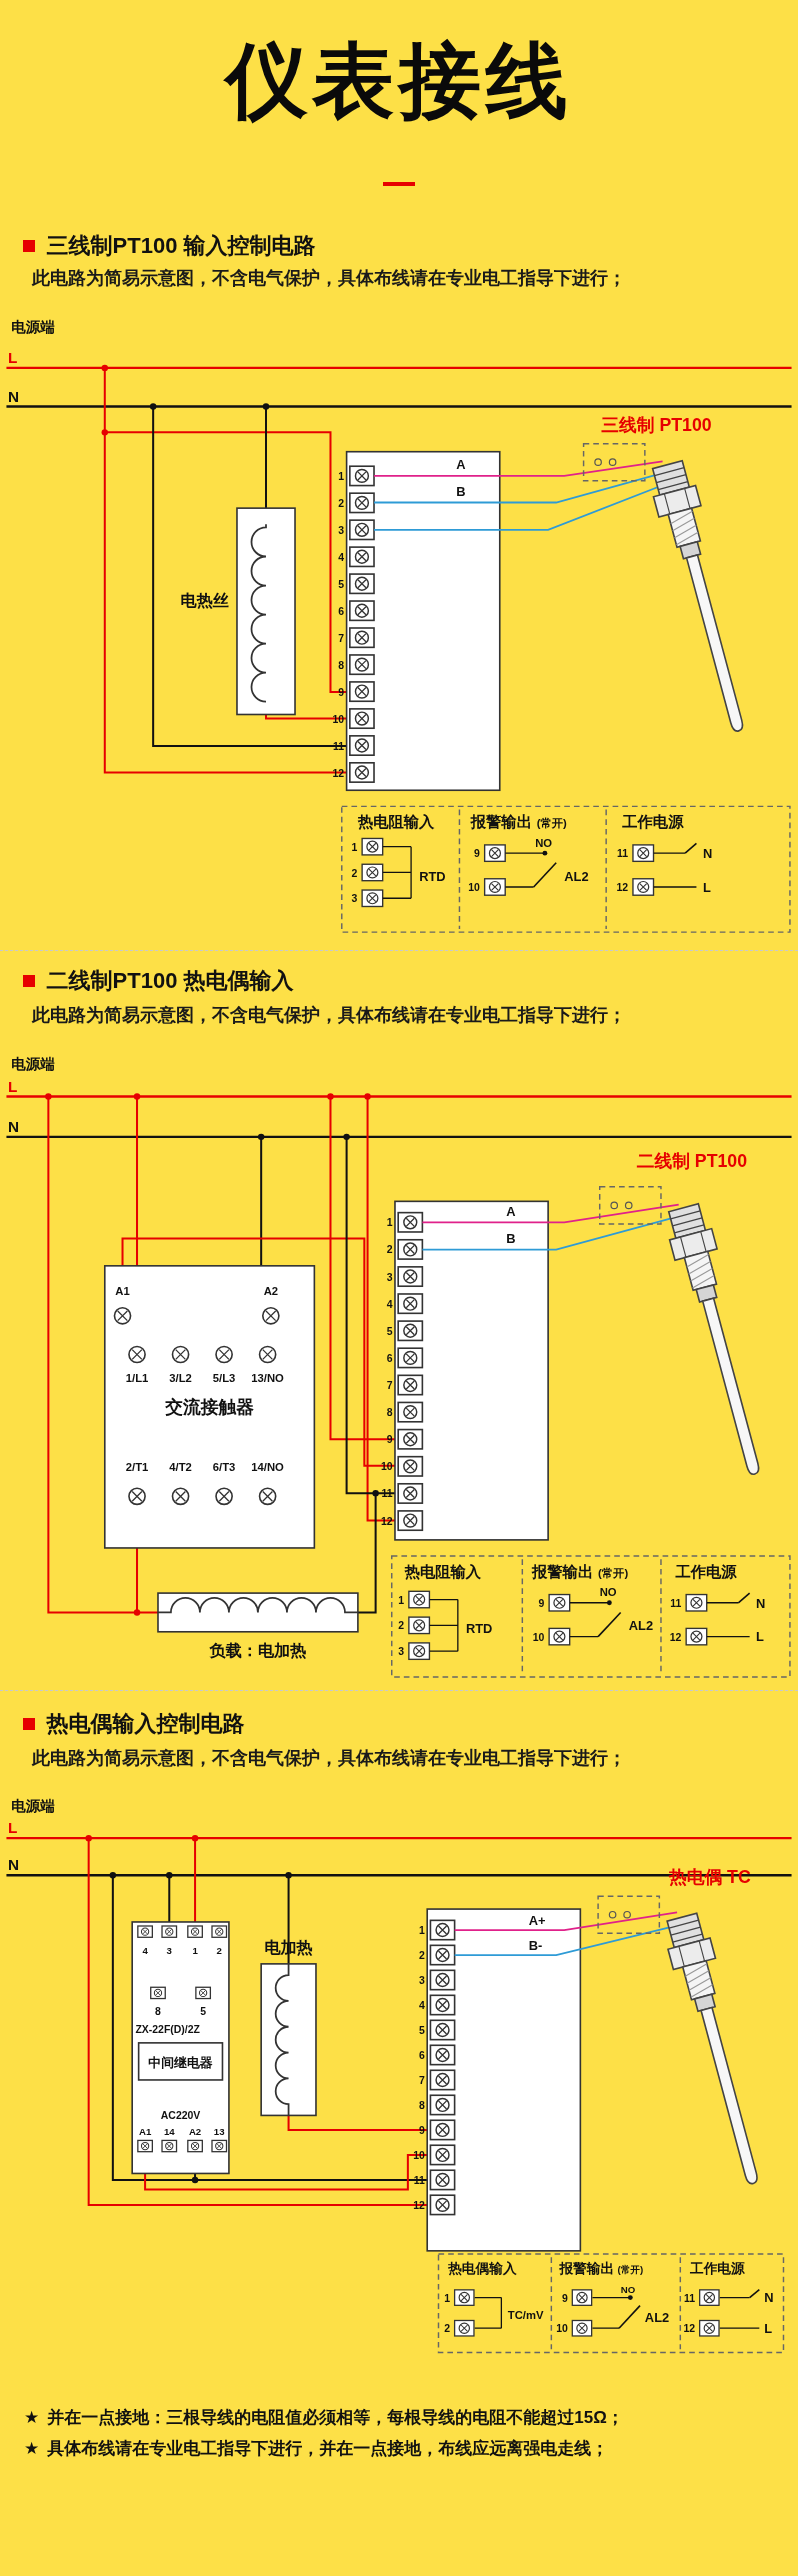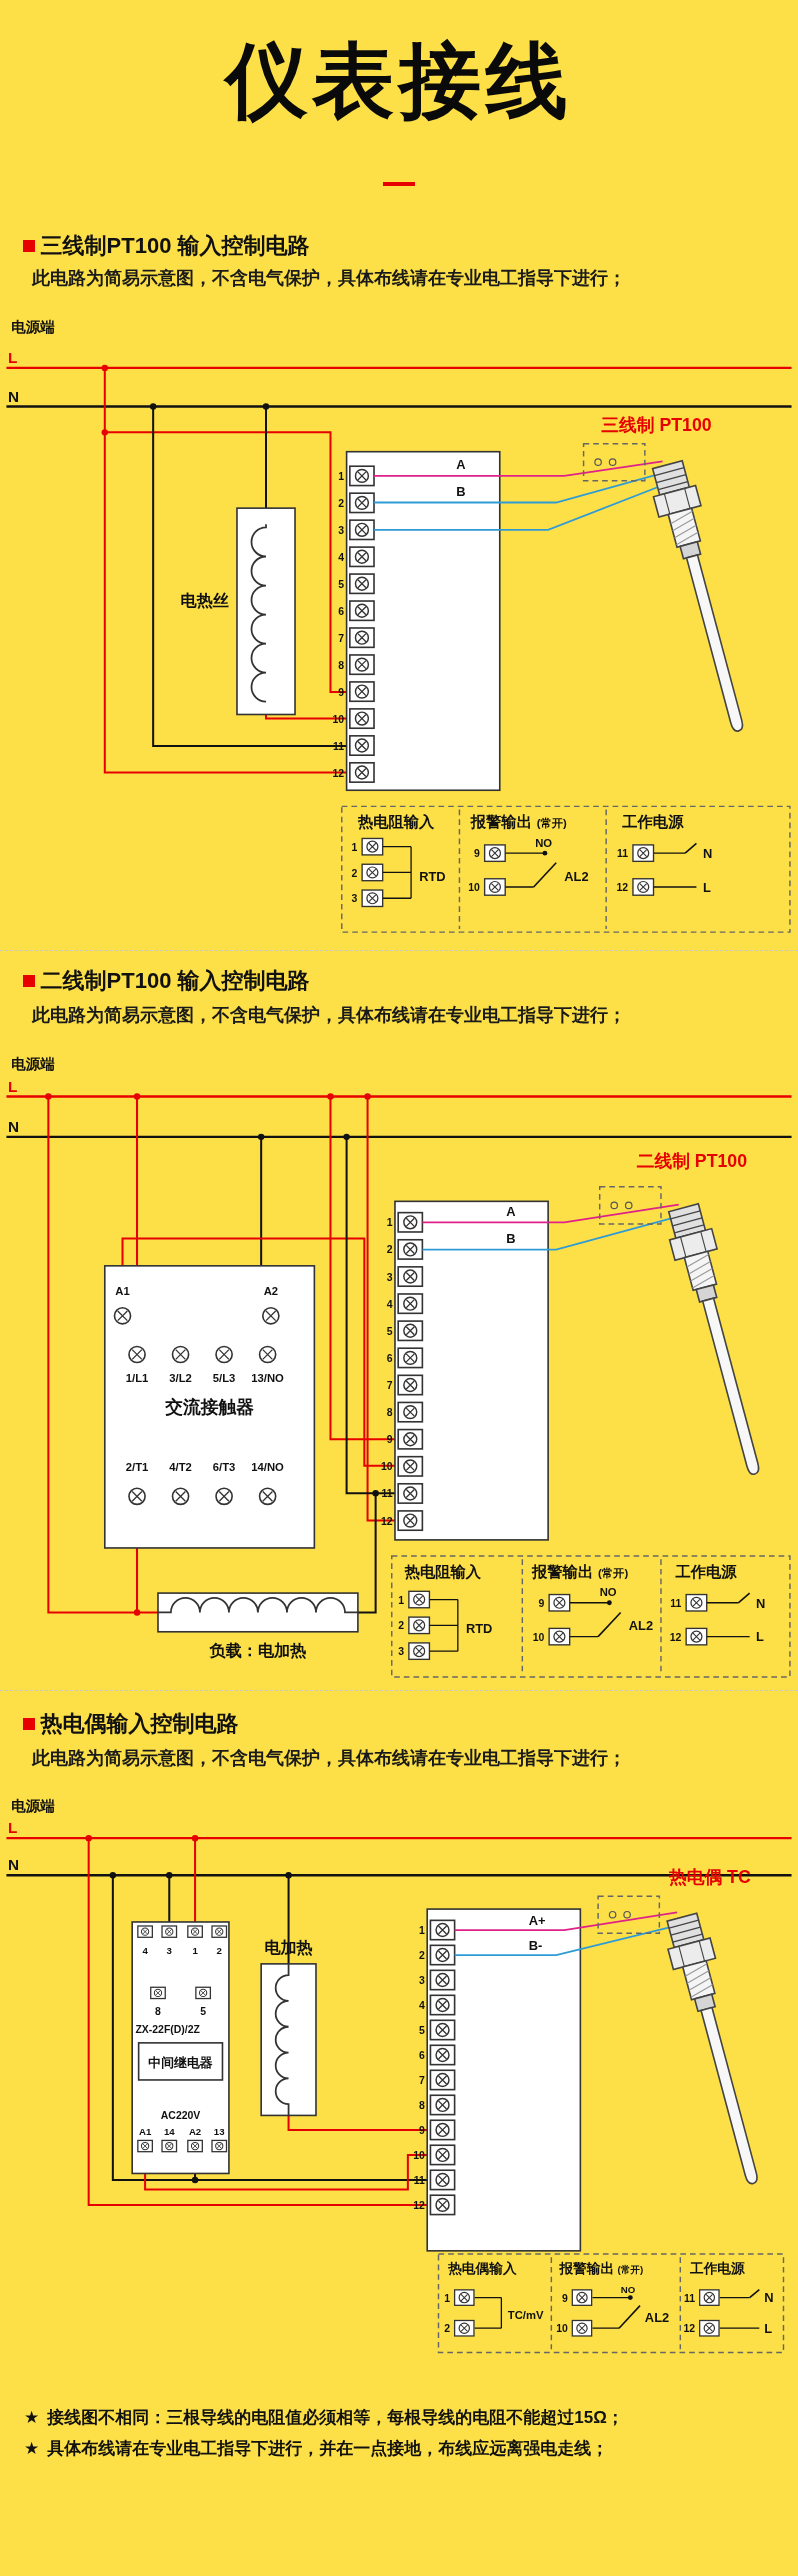--- a/index.html
+++ b/index.html
@@ -1,21 +1,21 @@
 <!DOCTYPE html>
 <html style="font-size:13px"><head>
 <meta charset="utf-8">
 <style>
   html,body{margin:0;padding:0;background:#fff;}
   .page{position:relative;width:798px;height:2576px;background:#fde047;overflow:hidden;
         font-family:"Liberation Sans","DejaVu Sans",sans-serif;}
   .title{position:absolute;top:27.4px;left:0;width:100%;margin:0;text-align:center;
          font-size:82px;font-weight:900;color:#0a0a0a;letter-spacing:4.8px;}
   .dash{position:absolute;top:182px;left:383px;width:32px;height:4px;background:#e60000;}
-  .sec-head{position:absolute;left:22.6px;display:flex;align-items:center;gap:6px;}
+  .sec-head{position:absolute;left:22.6px;display:flex;align-items:center;gap:12px;}
   .bullet{width:12px;height:12px;background:#e60000;display:inline-block;flex:none;}
   .sec-title{font-size:22px;font-weight:800;color:#111;}
   .sec-sub{position:absolute;left:32px;font-size:18px;font-weight:700;color:#1a1a1a;text-align:center;}
   .divider{position:absolute;left:0;width:798px;height:0;border-top:1.6px dashed #c9c9c9;}
   .note{position:absolute;left:24px;font-size:17px;font-weight:700;color:#111;white-space:nowrap;}
   .note .star{margin-right:8px;}
   svg.diagram{position:absolute;top:0;left:0;}
   svg text{font-family:"Liberation Sans","DejaVu Sans",sans-serif;}
   .tnum{font-size:13px;font-weight:700;fill:#111;}
   .pwr{font-size:18px;font-weight:700;fill:#111;}
@@ -57,33 +57,33 @@
   <div class="sec-head" style="top:231px">
     <span class="bullet"></span>
     <span class="sec-title">三线制PT100 输入控制电路</span>
   </div>
   <div class="sec-sub" style="top:266px">此电路为简易示意图，不含电气保护，具体布线请在专业电工指导下进行；</div>
 
   <div class="divider" style="top:950px"></div>
 
   <div class="sec-head" style="top:966px">
     <span class="bullet"></span>
-    <span class="sec-title">二线制PT100 输入控制电路</span>
+    <span class="sec-title">二线制PT100 热电偶输入</span>
   </div>
   <div class="sec-sub" style="top:1003px">此电路为简易示意图，不含电气保护，具体布线请在专业电工指导下进行；</div>
 
   <div class="divider" style="top:1690px"></div>
 
   <div class="sec-head" style="top:1709px">
     <span class="bullet"></span>
     <span class="sec-title">热电偶输入控制电路</span>
   </div>
   <div class="sec-sub" style="top:1746px">此电路为简易示意图，不含电气保护，具体布线请在专业电工指导下进行；</div>
 
-  <div class="note" style="top:2406px"><span class="star">★</span><span>接线图不相同：三根导线的电阻值必须相等，每根导线的电阻不能超过15Ω；</span></div>
+  <div class="note" style="top:2406px"><span class="star">★</span><span>并在一点接地：三根导线的电阻值必须相等，每根导线的电阻不能超过15Ω；</span></div>
   <div class="note" style="top:2437px"><span class="star">★</span><span>具体布线请在专业电工指导下进行，并在一点接地，布线应远离强电走线；</span></div>
 
   <svg class="diagram" width="798" height="2576" viewBox="0 0 990 3195">
     <defs>
       <g id="screw">
         <rect x="-15" y="-12" width="30" height="24" fill="#fff" stroke="#333" stroke-width="2"></rect>
         <circle r="8" fill="#fff" stroke="#333" stroke-width="1.8"></circle>
         <path d="M-5,-5 L5,5 M-5,5 L5,-5" stroke="#333" stroke-width="1.6"></path>
       </g>
       <g id="screwc">

